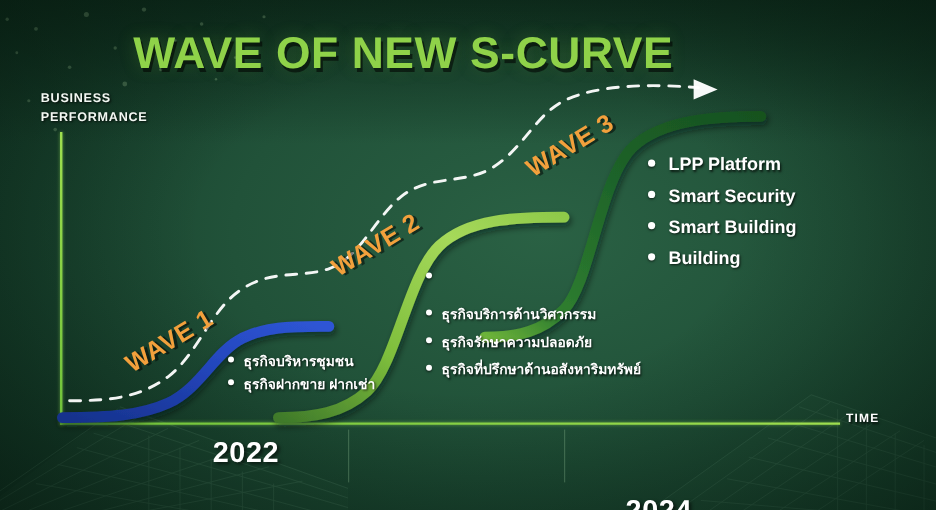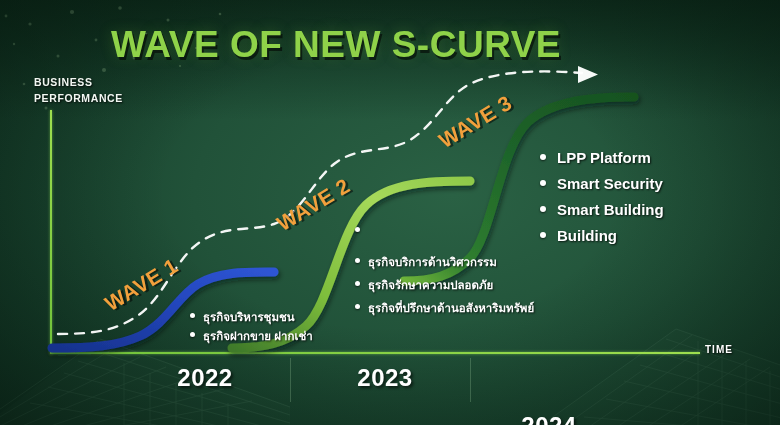--- a/index.html
+++ b/index.html
@@ -81,25 +81,25 @@
   .bullets{position:absolute;color:#ffffff;white-space:nowrap;}
   .bullets .li{
     display:flex;align-items:baseline;
     text-shadow:1px 1px 2px rgba(0,0,0,.75);
   }
   .bullets .dot{
     display:inline-block;width:5px;height:5px;border-radius:50%;
     background:#ffffff;margin-right:8px;flex:0 0 auto;position:relative;top:-3px;
     box-shadow:0 1px 2px rgba(0,0,0,.6);
   }
-  #bullets-wave1{left:190px;top:308px;font-size:11.5px;font-weight:bold;text-align:center;}
+  #bullets-wave1{left:190px;top:292px;font-size:11.5px;font-weight:bold;text-align:center;}
   #bullets-wave1 .li{height:19px;}
   #bullets-wave2{left:355px;top:230px;font-size:11.5px;font-weight:bold;}
   #bullets-wave2 .li{height:23px;}
-  #bullets-wave3{left:540px;top:129px;font-size:15px;font-weight:bold;margin-top:20px;}
+  #bullets-wave3{left:540px;top:129px;font-size:15px;font-weight:bold;}
   #bullets-wave3 .li{height:26px;}
   #bullets-wave3 .dot{width:6px;height:6px;margin-right:11px;}
 
   svg.curves{position:absolute;left:0;top:0;width:780px;height:425px;pointer-events:none;}
 </style>
 </head>
 <body>
 
 <div id="slide">
 
@@ -154,21 +154,20 @@
   <div class="axis-x"></div>
   <div class="axis-label-y">
     <div>BUSINESS</div>
     <div>PERFORMANCE</div>
   </div>
   <div class="axis-label-x">TIME</div>
 
   <div class="tick" style="left:290px;"></div>
   <div class="tick" style="left:470px;"></div>
   <div class="year" style="left:125px;">2022</div>
-  <div class="year" style="left:305px;">2023</div>
   <div class="year" style="left:469px;margin-top:48px;">2024</div>
 
   <svg class="curves" viewBox="0 0 780 425">
     <defs>
       <linearGradient id="gradBlue" x1="0" y1="1" x2="1" y2="0">
         <stop offset="0%" stop-color="#16328c"></stop>
         <stop offset="55%" stop-color="#2345bb"></stop>
         <stop offset="100%" stop-color="#2e55d4"></stop>
       </linearGradient>
       <linearGradient id="gradLime" x1="0" y1="1" x2="1" y2="0">

